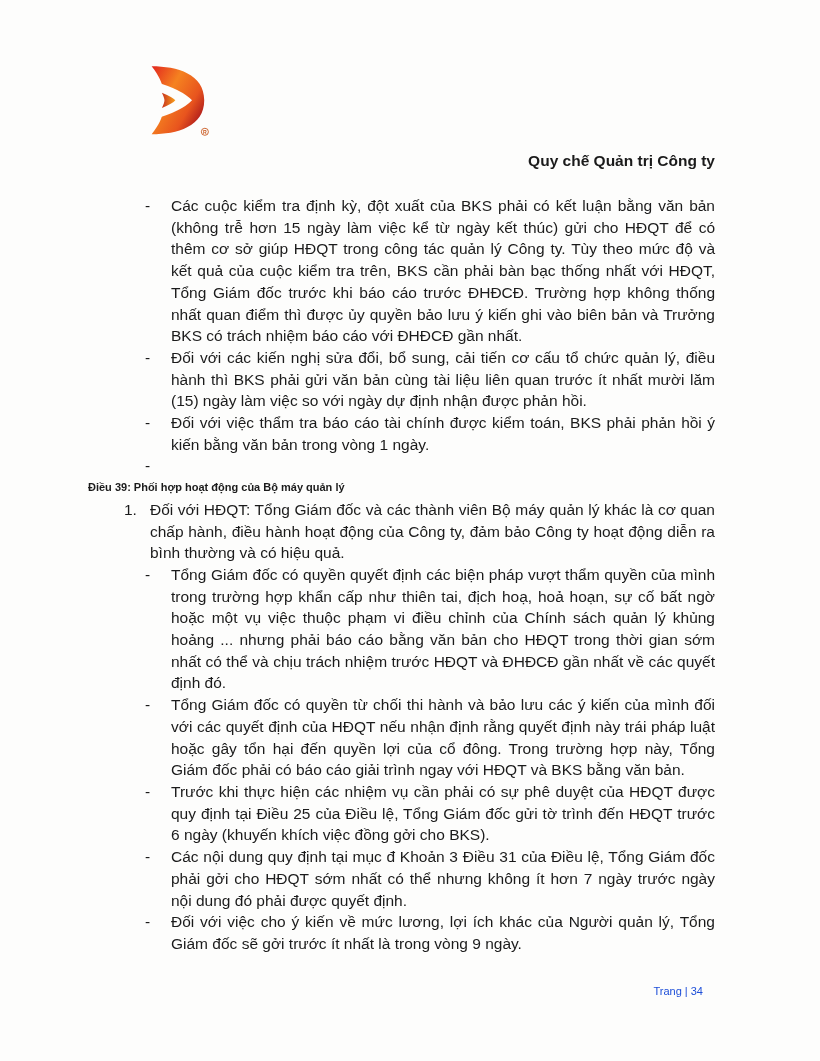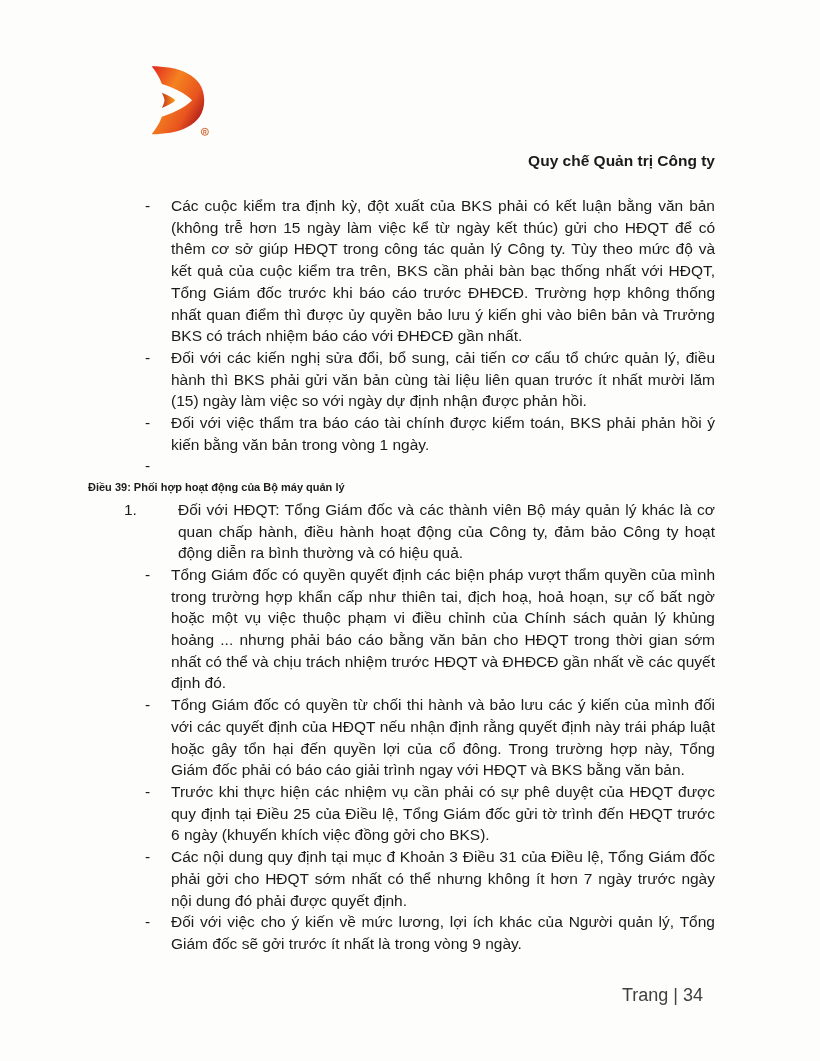--- a/index.html
+++ b/index.html
@@ -22,25 +22,25 @@
     position:absolute; left:88px; top:195px; width:627px;
     font-size:15.5px; line-height:21.7px; text-align:justify;
   }
   ul.blist { list-style:none; margin:0; padding:0; }
   ul.blist li { display:flex; }
   .dash { flex:0 0 26px; margin-left:57px; }
   .btxt { flex:1 1 auto; }
   h2.sec { font-size:11px; line-height:21.7px; font-weight:bold; margin:0; text-align:left; }
   .numbered { display:flex; }
   .num { flex:0 0 26px; margin-left:36px; }
-  .ntxt { flex:1 1 auto;margin-left:28px; }
+  .ntxt { flex:1 1 auto; }
   
   .page-footer {
     position:absolute; left:88px; top:985px; width:615px;
-    text-align:right; font-size:18px; color:#404040;
+    text-align:right; font-size:11px; color:#1d4ed8;
   }
 </style>
 </head>
 <body>
 
 <div class="page">
 
   <div class="logo">
     <svg viewBox="0 0 106 112" aria-hidden="true">
       <defs>

